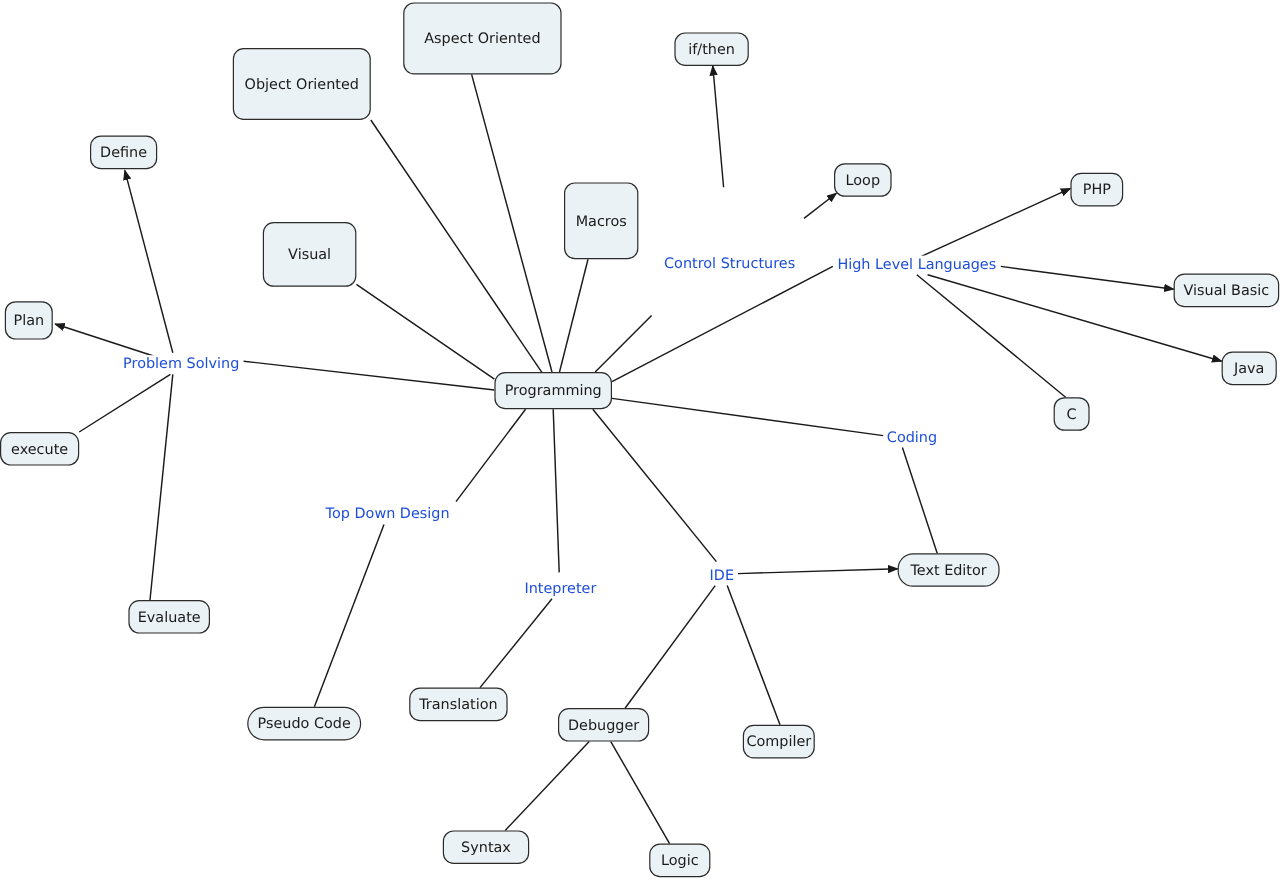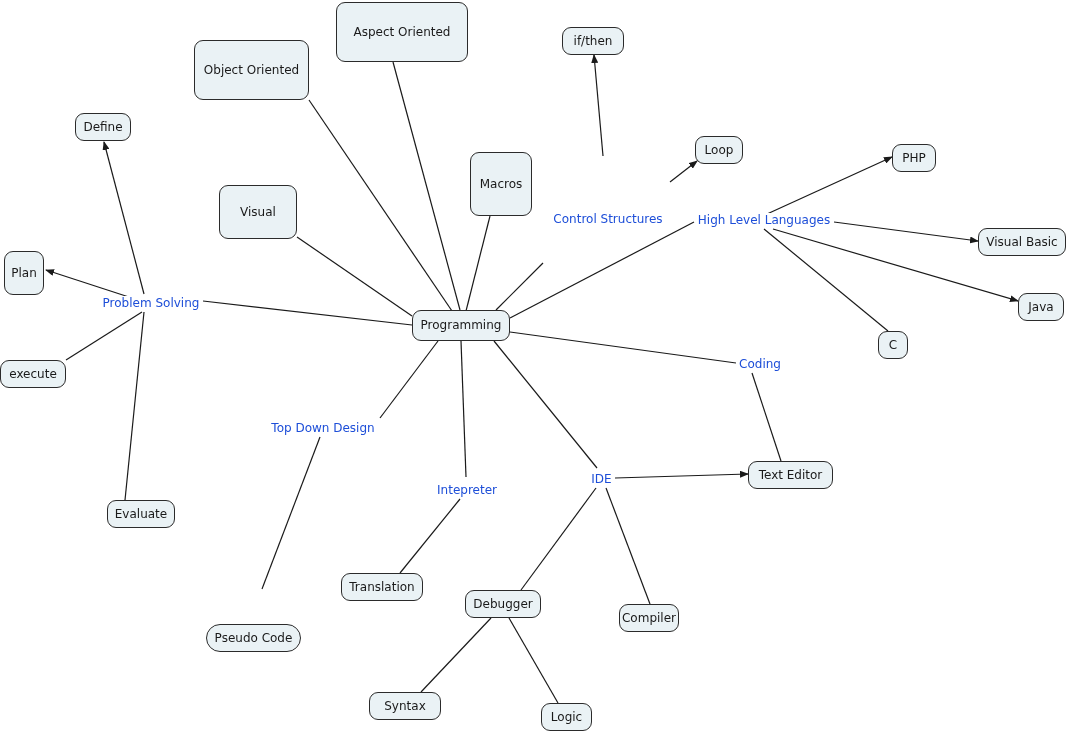--- a/index.html
+++ b/index.html
@@ -113,32 +113,32 @@
       <div class="node" style="left: 336px; top: 2px; width: 132px; height: 60px;">Aspect Oriented</div>
       <div class="node" style="left: 562px; top: 27px; width: 62px; height: 28px;">if/then</div>
       <div class="node" style="left: 75px; top: 113px; width: 56px; height: 28px;">Define</div>
       <div class="node" style="left: 695px; top: 136px; width: 48px; height: 28px;">Loop</div>
       <div class="node" style="left: 892px; top: 144px; width: 44px; height: 28px;">PHP</div>
       <div class="node" style="left: 470px; top: 152px; width: 62px; height: 64px;">Macros</div>
       <div class="node" style="left: 219px; top: 185px; width: 78px; height: 54px;">Visual</div>
       <div class="hub-label" style="left: 551px; top: 210px; width: 114px; height: 18px;">Control Structures</div>
       <div class="hub-label" style="left: 694px; top: 211px; width: 140px; height: 18px;">High Level Languages</div>
       <div class="node" style="left: 978px; top: 228px; width: 88px; height: 28px;">Visual Basic</div>
-      <div class="node" style="left: 4px; top: 251px; width: 40px; height: 44px;">Plan</div>
+      <div class="node" style="left: 4px; top: 251px; width: 40px; height: 32px;">Plan</div>
       <div class="node" style="left: 1018px; top: 293px; width: 46px; height: 28px;">Java</div>
       <div class="hub-label" style="left: 99px; top: 294px; width: 104px; height: 18px;">Problem Solving</div>
       <div class="node" style="left: 412px; top: 310px; width: 98px; height: 31px;">Programming</div>
       <div class="node" style="left: 878px; top: 331px; width: 30px; height: 28px;">C</div>
       <div class="node" style="left: 0px; top: 360px; width: 66px; height: 28px;">execute</div>
       <div class="hub-label" style="left: 736px; top: 355px; width: 48px; height: 18px;">Coding</div>
       <div class="hub-label" style="left: 266px; top: 419px; width: 114px; height: 18px;">Top Down Design</div>
-      <div class="node" style="left: 748px; top: 461px; width: 85px; height: 28px;">Text Editor</div>
+      <div class="node" style="left: 748px; top: 461px; width: 85px; height: 28px; border-radius: 13px;">Text Editor</div>
       <div class="hub-label" style="left: 588px; top: 470px; width: 27px; height: 18px;">IDE</div>
       <div class="hub-label" style="left: 436px; top: 481px; width: 62px; height: 18px;">Intepreter</div>
       <div class="node" style="left: 91px; top: 500px; width: 68px; height: 28px; margin-left: 16px;">Evaluate</div>
       <div class="node" style="left: 341px; top: 573px; width: 82px; height: 28px;">Translation</div>
-      <div class="node" style="left: 206px; top: 624px; width: 95px; height: 28px; border-radius: 14px;">Pseudo Code</div>
+      <div class="node" style="left: 206px; top: 589px; width: 95px; height: 28px; border-radius: 14px;">Pseudo Code</div>
       <div class="node" style="left: 465px; top: 590px; width: 76px; height: 28px;">Debugger</div>
       <div class="node" style="left: 619px; top: 604px; width: 60px; height: 28px;">Compiler</div>
       <div class="node" style="left: 369px; top: 692px; width: 72px; height: 28px;">Syntax</div>
       <div class="node" style="left: 541px; top: 703px; width: 51px; height: 28px;">Logic</div>
     </div>
 </div>
 
 </body></html>

